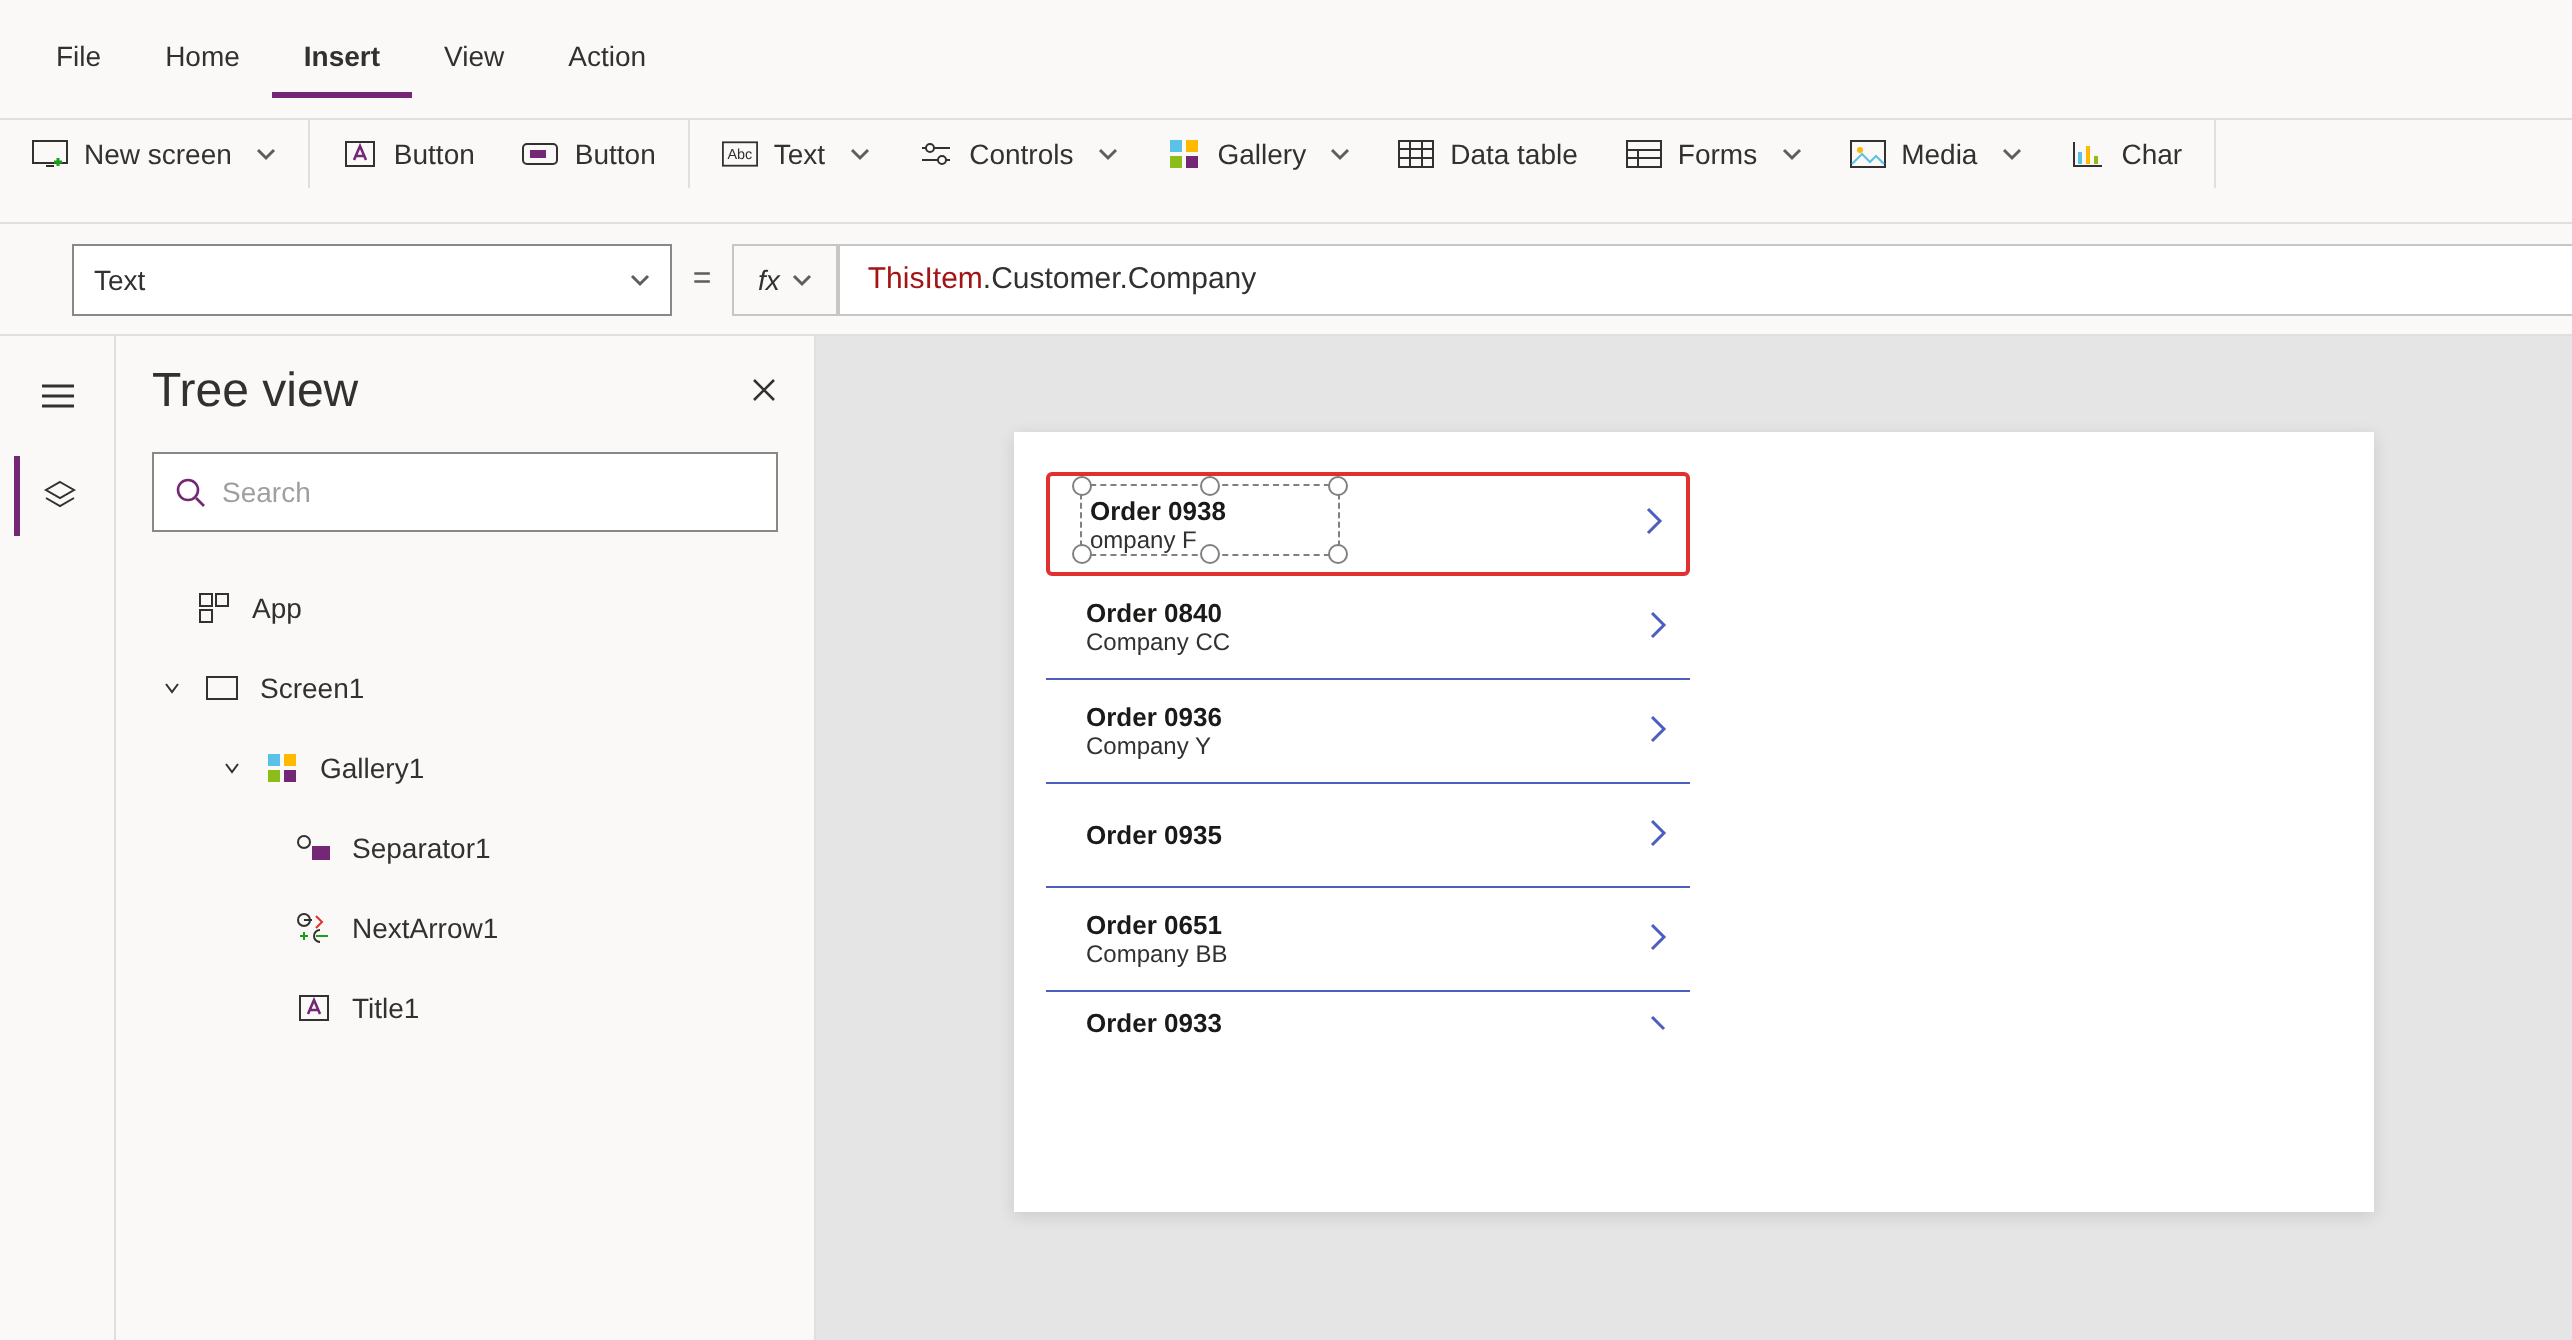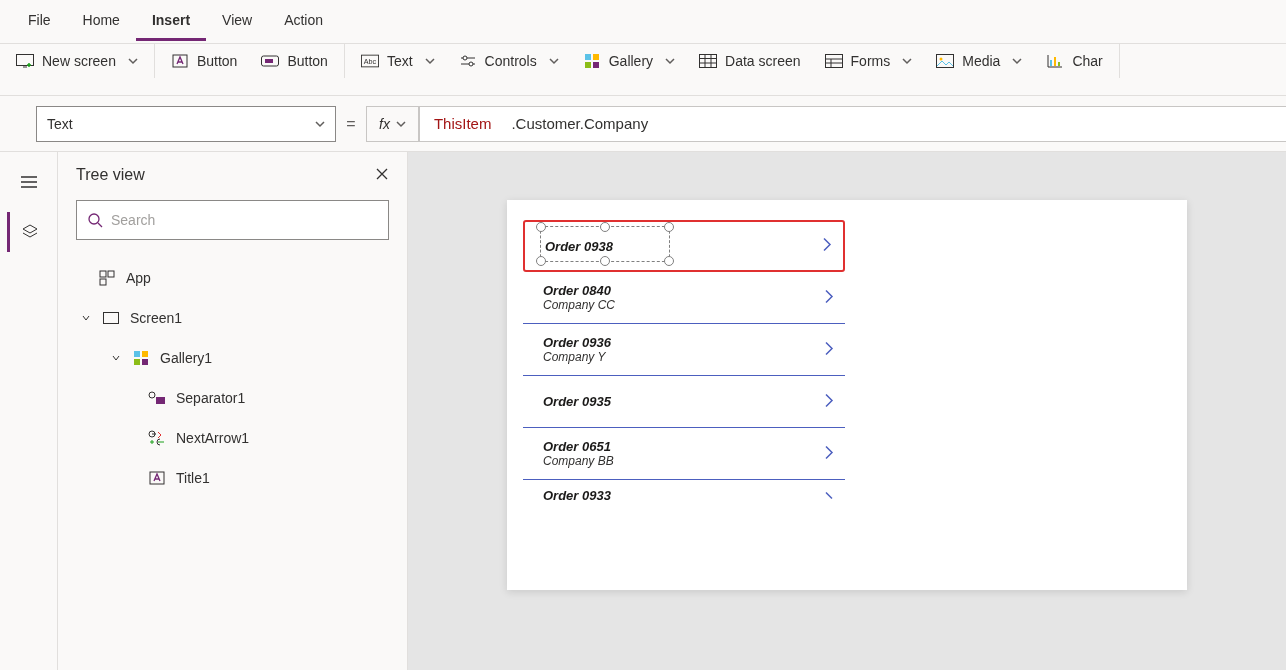--- a/index.html
+++ b/index.html
@@ -1,72 +1,72 @@
 <!DOCTYPE html>
 <html><head>
 <meta charset="utf-8">
 <style>
 * { box-sizing: border-box; margin: 0; padding: 0; font-family: "Segoe UI", Arial, sans-serif; }
 body { width: 1286px; height: 670px; background: #faf9f8; overflow: hidden; font-size: 14px; color: #323130; }
 
 
-.menubar { height: 44px; display: flex; align-items: center; padding: 0 12px; gap: 0; border-bottom: 1px solid #e1dfdd; }
+.menubar { height: 60px; display: flex; align-items: center; padding: 0 12px; gap: 0; border-bottom: 1px solid #e1dfdd; }
 .menubar .item { padding: 10px 16px; cursor: pointer; border-bottom: 3px solid transparent; color: #323130; }
 .menubar .item.active { border-bottom: 3px solid #742774; font-weight: 600; }
 
 
 .ribbon { height: 52px; display: flex; align-items: flex-start; border-bottom: 1px solid #e1dfdd; }
 .ribbon-group { display: flex; align-items: center; border-right: 1px solid #e1dfdd; padding: 0 4px; }
 .ribbon-btn { display: inline-flex; align-items: center; gap: 8px; padding: 8px 12px; cursor: pointer; white-space: nowrap; }
 .ribbon-icon { display: inline-flex; align-items: center; justify-content: center; width: 18px; height: 18px; }
 .chev { width: 10px; height: 10px; stroke: #605e5c; stroke-width: 1.5; fill: none; margin-left: 4px; }
 
 
 .formula-row { height: 56px; display: flex; align-items: center; padding: 10px 0; border-bottom: 1px solid #e1dfdd; }
 .prop-select { width: 300px; height: 36px; border: 1px solid #8a8886; margin-left: 36px; display: flex; align-items: center; justify-content: space-between; padding: 0 10px; background: #fff; cursor: pointer; }
 .eq { width: 30px; text-align: center; font-size: 16px; color: #605e5c; }
 .fx-box { height: 36px; display: flex; align-items: flex-start; border: 1px solid #c8c6c4; border-left: none; }
 .fx-label { display: flex; align-items: center; gap: 2px; padding: 0 12px; font-style: italic; border-right: 1px solid #c8c6c4; height: 100%; border-left: 1px solid #c8c6c4; cursor: pointer; }
-.formula-input { flex: 1; height: 36px; padding: 0 14px; font-family: Consolas, monospace; font-size: 15px; display: flex; align-items: center; background: #fff; border-top: 1px solid #c8c6c4; border-bottom: 1px solid #c8c6c4; border-right: none; gap: 20px; }
+.formula-input { flex: 1; height: 36px; padding: 0 14px; font-family: Consolas, monospace; font-size: 15px; display: flex; align-items: center; background: #fff; border-top: 1px solid #c8c6c4; border-bottom: 1px solid #c8c6c4; border-right: none; }
 .tok-this { color: #a31515; }
 .tok-dot { color: #323130; }
 
 
 .main { display: flex; height: calc(670px - 44px - 52px - 56px); }
 
 
 .leftrail { width: 58px; border-right: 1px solid #e1dfdd; display: flex; flex-direction: column; align-items: center; padding-top: 10px; gap: 10px; }
 .rail-btn { width: 40px; height: 40px; display: flex; align-items: center; justify-content: center; cursor: pointer; }
 .rail-btn.active { border-left: 3px solid #742774; margin-left: -3px; padding-left: 3px; }
 
 
 .treepanel { width: 350px; border-right: 1px solid #e1dfdd; display: flex; flex-direction: column; background: #faf9f8; }
 .treehead { display: flex; align-items: center; justify-content: space-between; padding: 14px 18px 10px 18px; }
-.treehead h2 { font-size: 16px; font-weight: 400; }
+.treehead h2 { font-size: 24px; font-weight: 400; }
 .close-x { cursor: pointer; }
 .search-wrap { padding: 6px 18px 14px 18px; }
 .search-box { height: 40px; border: 1px solid #8a8886; background: #fff; display: flex; align-items: center; padding: 0 10px; gap: 8px; }
 .search-box input { border: none; outline: none; flex: 1; font-size: 14px; }
 .search-box input::placeholder { color: #a19f9d; }
 
 .tree { padding: 4px 0; overflow-y: auto; }
 .node { display: flex; align-items: center; height: 40px; padding-left: 18px; cursor: pointer; gap: 10px; }
 .node.selected { background: #e6e6e6; }
 .node .arrow { width: 12px; display: inline-flex; justify-content: center; }
 .node .nicon { width: 18px; height: 18px; display: inline-flex; align-items: center; justify-content: center; }
 .node.l1 { padding-left: 18px; }
 .node.l2 { padding-left: 22px; }
 .node.l3 { padding-left: 52px; }
 .node.l4 { padding-left: 90px; }
 
 
 .canvas { flex: 1; background: #e5e5e5; display: flex; align-items: flex-start; justify-content: center; padding: 48px 0 0 0; overflow: hidden; }
 .app-screen { width: 680px; height: 390px; background: #fff; box-shadow: 0 2px 8px rgba(0,0,0,0.12); position: relative; }
 .gallery { position: absolute; left: 16px; top: 20px; width: 322px; }
-.gitem { border-bottom: 1px solid #4c5fbf; padding: 6px 8px 6px 20px; position: relative; height: 52px; display: flex; flex-direction: column; justify-content: center; font-style: italic; }
+.gitem { border-bottom: 1px solid #4c5fbf; padding: 6px 8px 6px 20px; position: relative; height: 52px; display: flex; flex-direction: column; justify-content: center; }
 .gitem .title { font-size: 13px; font-weight: 600; color: #1b1a19; }
 .gitem .sub { font-size: 12px; color: #323130; }
 .gitem .arrow-next { position: absolute; right: 10px; top: 50%; transform: translateY(-50%); }
 .gitem.first { border: 2px solid #e03030; border-radius: 3px; }
 .sel-box { position: absolute; border: 1px dashed #808080; left: 15px; top: 4px; width: 130px; height: 36px; }
 .handle { position: absolute; width: 10px; height: 10px; border: 1px solid #808080; border-radius: 50%; background: #fff; }
 .gitem.last { border-bottom: none; }
 
 </style>
 </head>
@@ -156,21 +156,21 @@
           <path d="M1 3 L5 7 L9 3"></path>
         </svg>
     </div>
     <div class="ribbon-btn">
       <span class="ribbon-icon">
         <svg width="18" height="14" viewBox="0 0 18 14">
             <rect x="0.5" y="0.5" width="17" height="13" fill="none" stroke="#323130"></rect>
             <path d="M0.5 4.5 h17 M0.5 9 h17 M6 0.5 v13 M12 0.5 v13" stroke="#323130"></path>
           </svg>
       </span>
-      <span>Data screen</span>
+      <span>Data table</span>
     </div>
     <div class="ribbon-btn">
       <span class="ribbon-icon">
         <svg width="18" height="14" viewBox="0 0 18 14">
             <rect x="0.5" y="0.5" width="17" height="13" fill="none" stroke="#323130"></rect>
             <path d="M0.5 5 h17 M0.5 9 h17 M6 5 v9" stroke="#323130"></path>
           </svg>
       </span>
       <span>Forms</span>
       <svg class="chev" viewBox="0 0 10 10">
@@ -350,20 +350,21 @@
         <div class="gitem first">
           <div class="sel-box">
             <span class="handle" style="left:-5px;top:-5px"></span>
             <span class="handle" style="left:calc(50% - 5px);top:-5px"></span>
             <span class="handle" style="right:-5px;top:-5px"></span>
             <span class="handle" style="left:-5px;bottom:-5px"></span>
             <span class="handle" style="left:calc(50% - 5px);bottom:-5px"></span>
             <span class="handle" style="right:-5px;bottom:-5px"></span>
           </div>
           <div class="title">Order 0938</div>
+          <div class="sub">ompany F</div>
           <span class="arrow-next">
             <svg width="12" height="18" viewBox="0 0 12 18">
                 <path d="M3 3 L9 9 L3 15" stroke="#4c5fbf" stroke-width="1.5" fill="none"></path>
               </svg>
           </span>
         </div>
 
         <div class="gitem">
           <div class="title">Order 0840</div>
           <div class="sub">Company CC</div>

